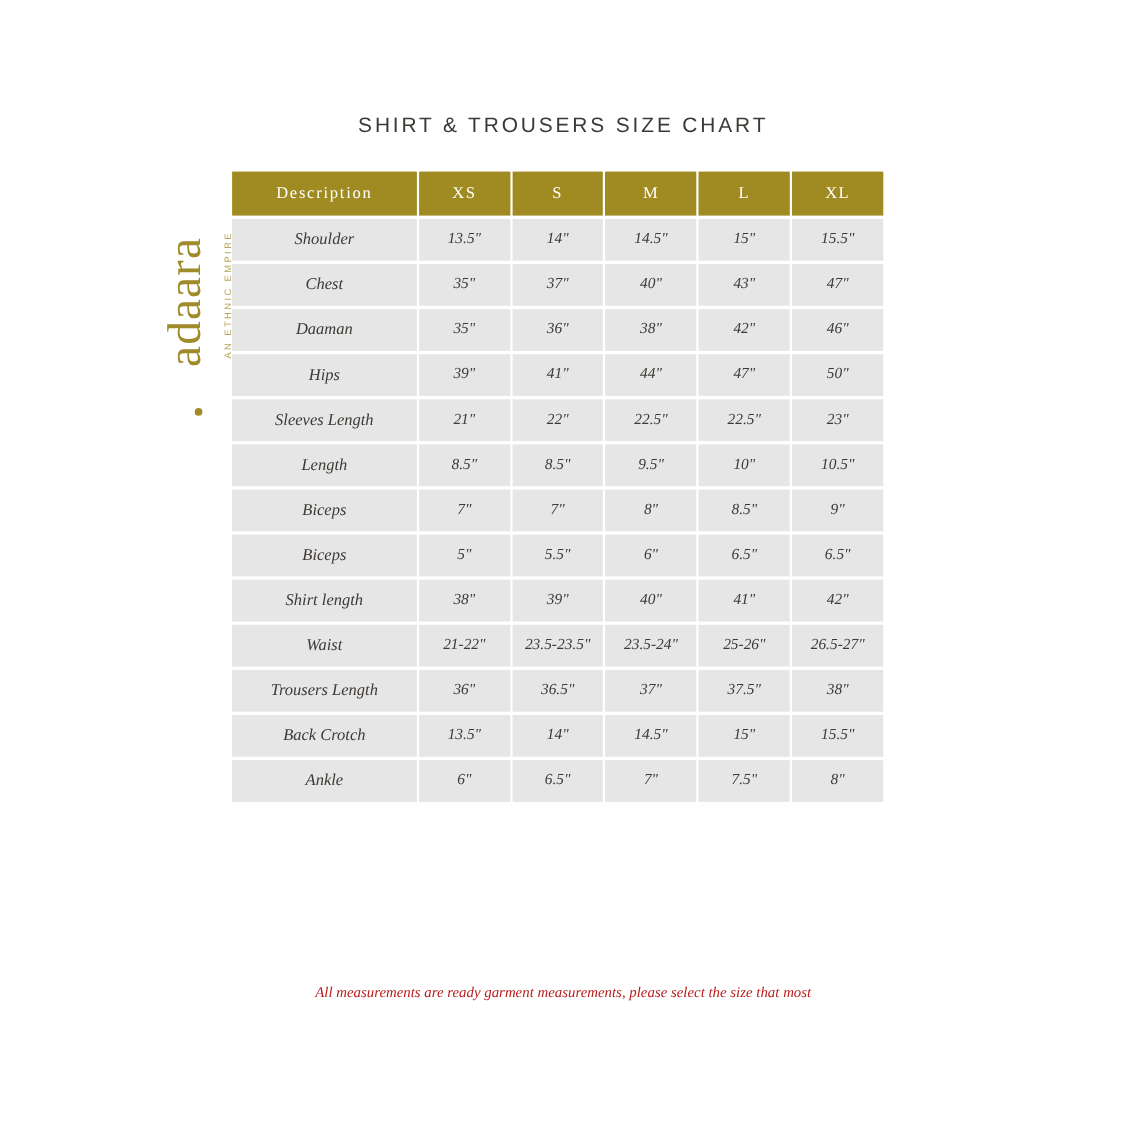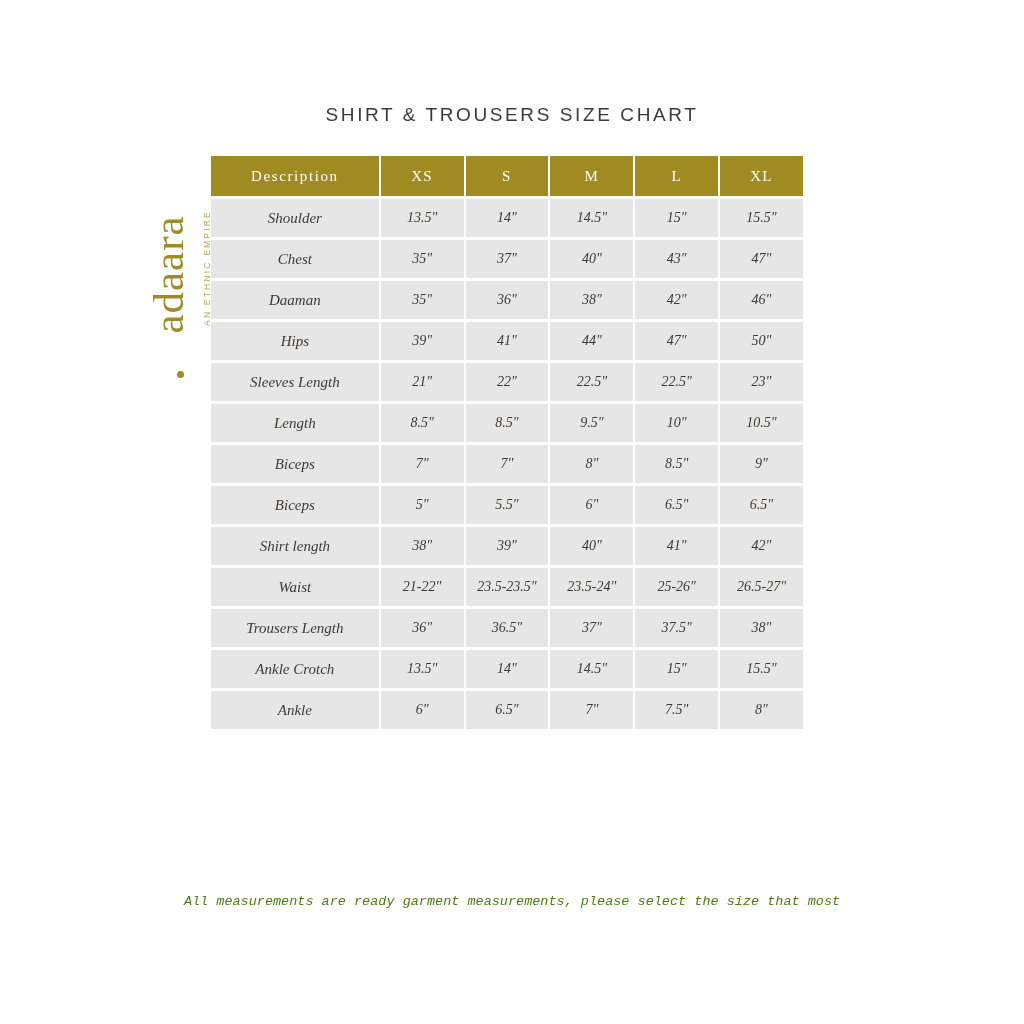--- a/index.html
+++ b/index.html
@@ -119,24 +119,24 @@
   }
   col.c-desc { width: 166px; }
   col.c-size { width: 82px; }
 
   .footnote {
     position: absolute;
     top: 893px;
     left: 0;
     width: 1024px;
     text-align: center;
-    font-family: Liberation Mono, monospace;
+    font-family: Liberation Serif, serif;
     font-style: italic;
     font-size: 13.5px;
-    color: #4d7c0f;
+    color: #b91c1c;
     line-height: 1.35;
   }
   .footnote span { display: block; }
 </style>
 </head>
 <body>
 
 <div class="page">
 
   <div class="chart-title">SHIRT &amp; TROUSERS SIZE CHART</div>
@@ -250,21 +250,21 @@
         </tr>
         <tr>
           <td class="label-cell">Trousers Length</td>
           <td>36"</td>
           <td>36.5"</td>
           <td>37"</td>
           <td>37.5"</td>
           <td>38"</td>
         </tr>
         <tr>
-          <td class="label-cell">Ankle Crotch</td>
+          <td class="label-cell">Back Crotch</td>
           <td>13.5"</td>
           <td>14"</td>
           <td>14.5"</td>
           <td>15"</td>
           <td>15.5"</td>
         </tr>
         <tr>
           <td class="label-cell">Ankle</td>
           <td>6"</td>
           <td>6.5"</td>

